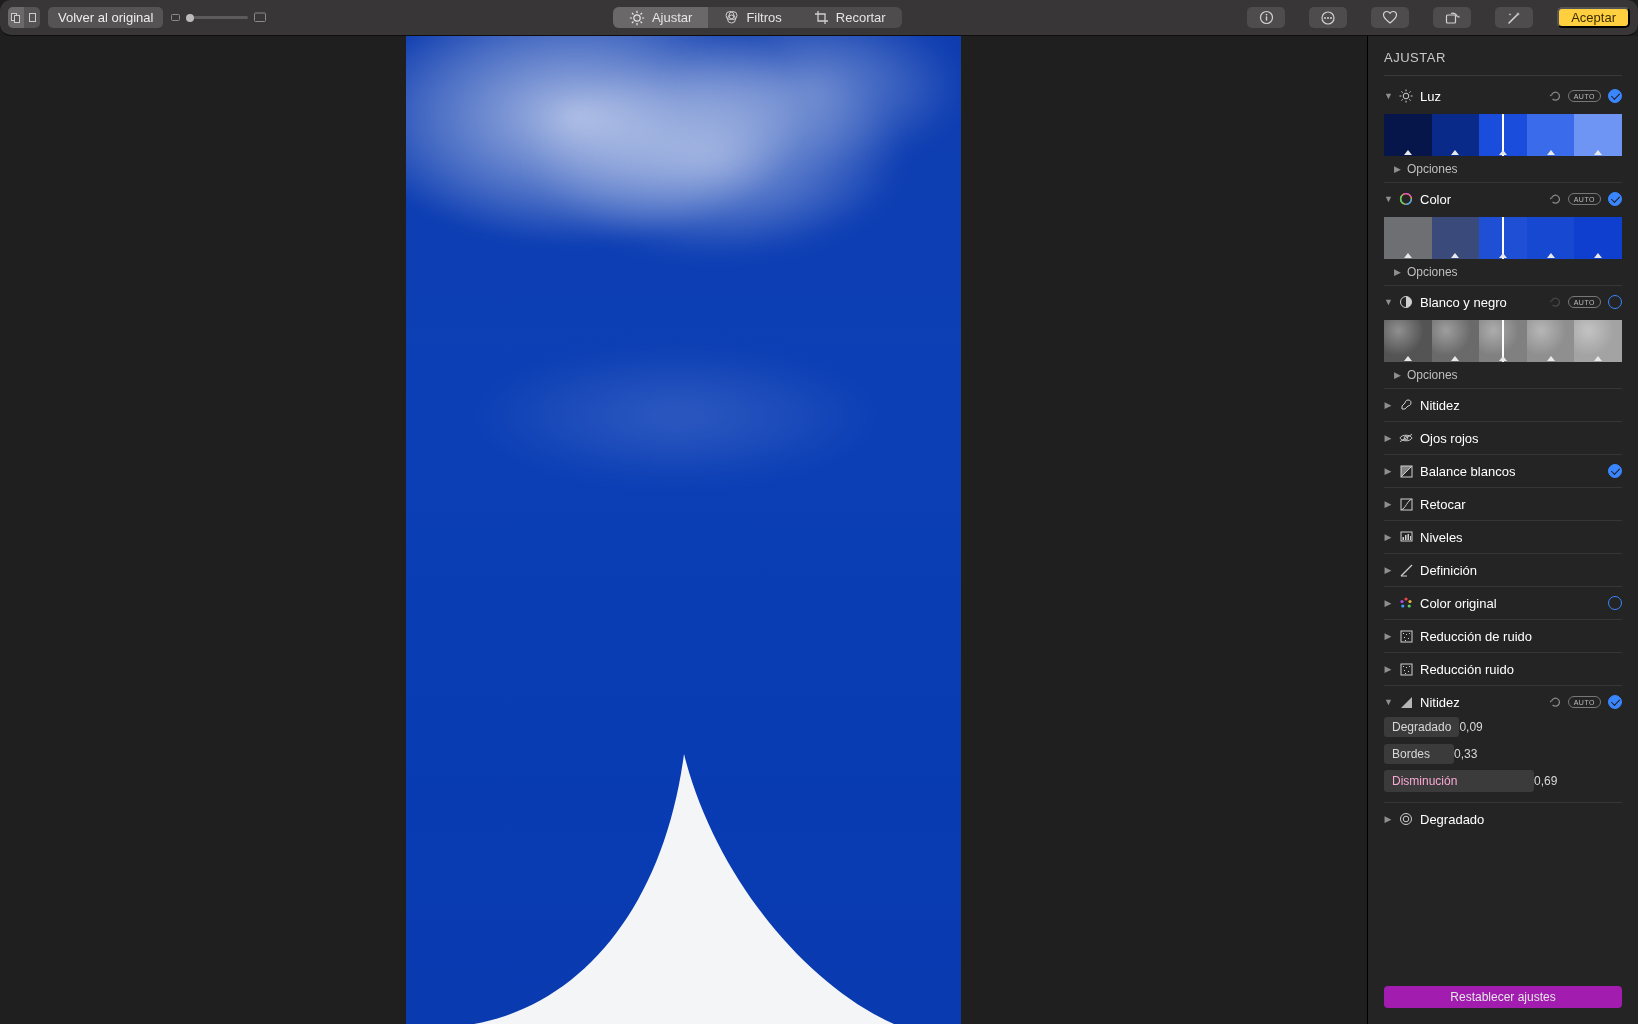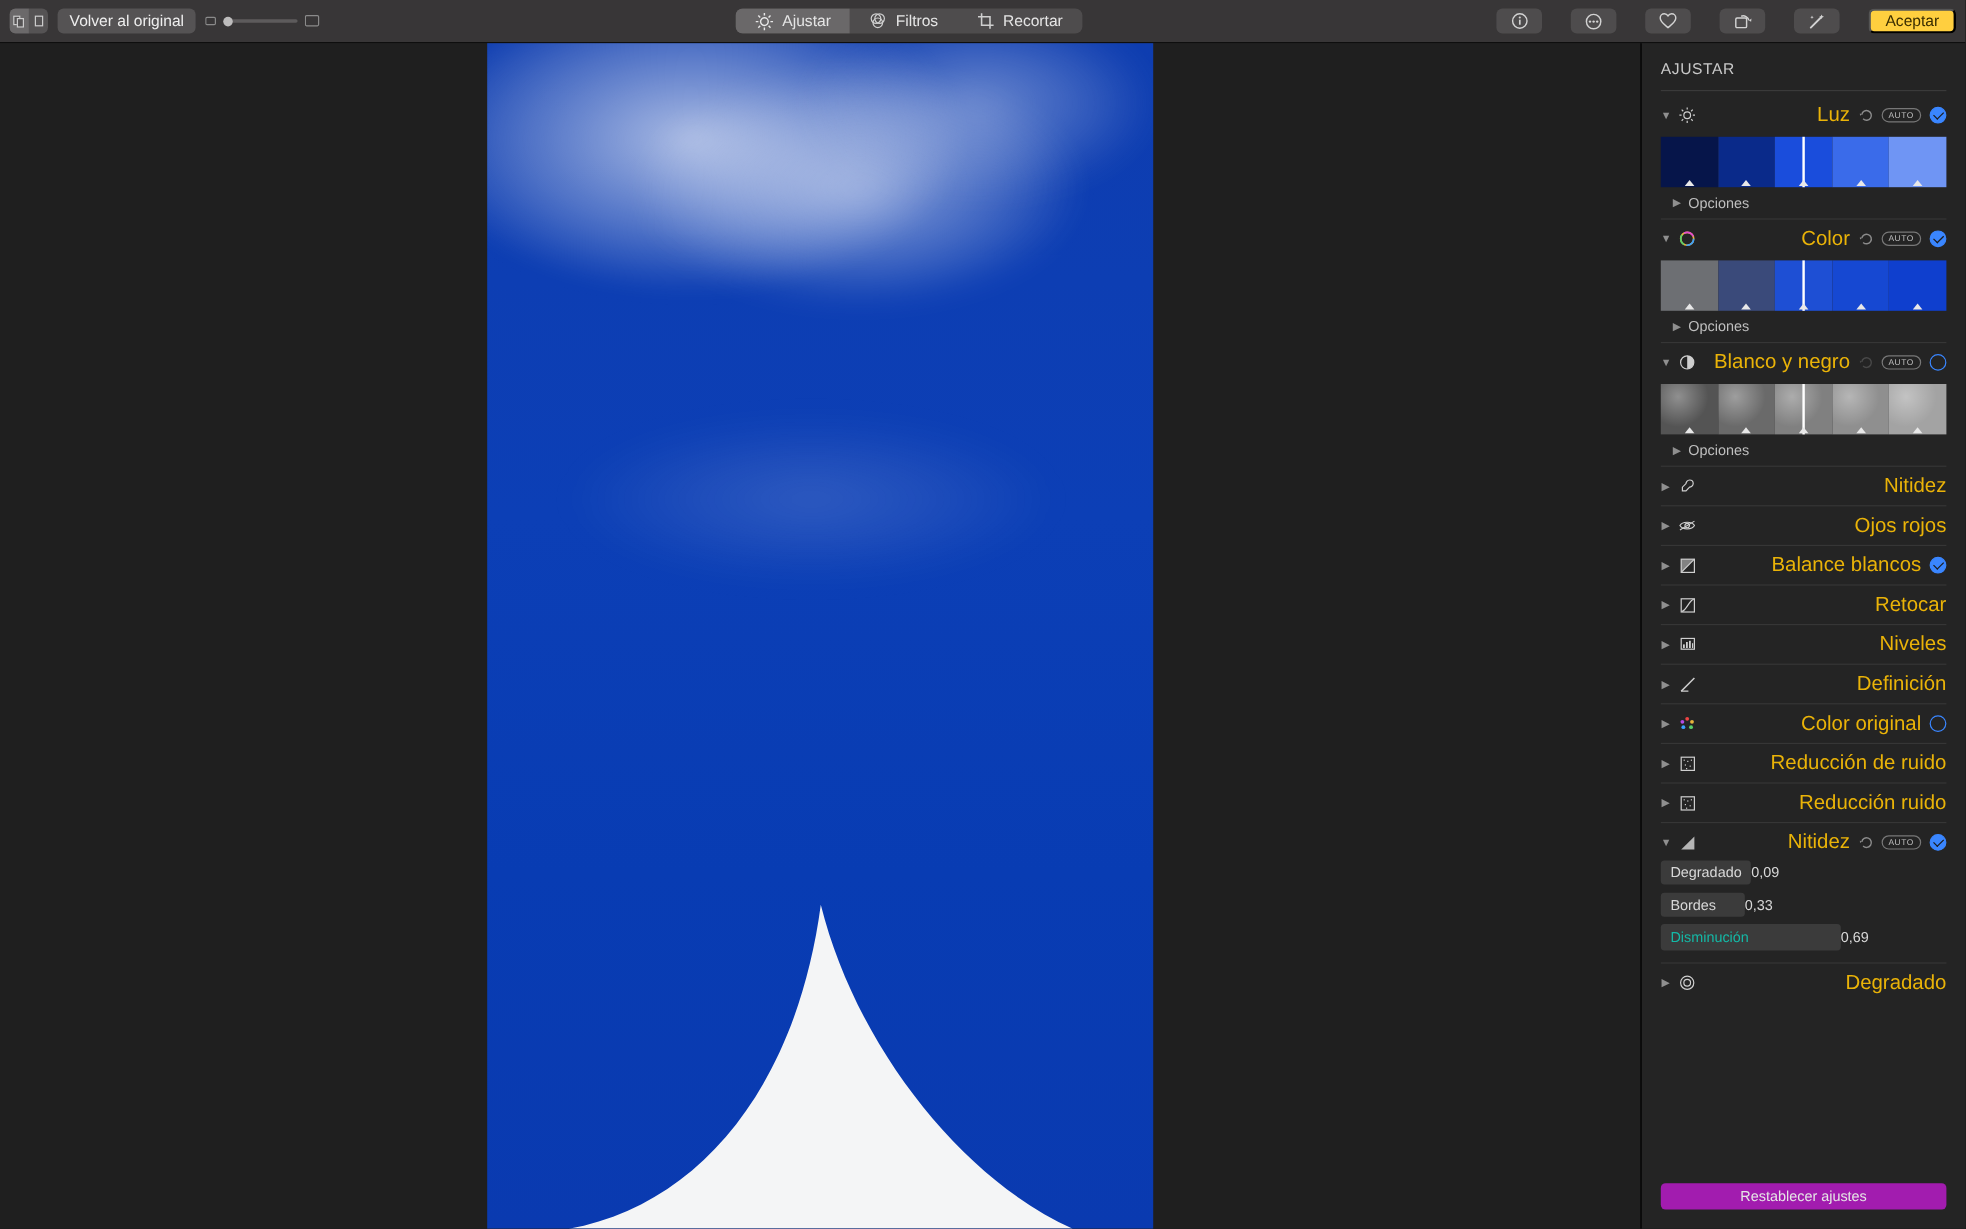--- a/index.html
+++ b/index.html
@@ -1,19 +1,19 @@
 <!DOCTYPE html>
 <html><head>
 <meta charset="utf-8">
 <style>
 * { margin: 0; padding: 0; box-sizing: border-box; font-family: -apple-system, "Helvetica Neue", Arial, sans-serif; -webkit-font-smoothing: antialiased; }
 html, body { width: 1638px; height: 1024px; background:#1e1e1e; color:#ddd; overflow:hidden; }
 
 
-.toolbar { height:36px; background:#383637; display:flex; align-items:center; padding:0 8px; border-bottom:1px solid #0e0e0e; }
+.toolbar { height:36px; background:#383637; display:flex; align-items:center; padding:0 8px; border-bottom:1px solid #0e0e0e;border-radius:11px; }
 .tb-left, .tb-center, .tb-right { display:flex; align-items:center; gap:8px; }
 .tb-left{flex:0 0 auto;}
 .tb-center{flex:1 1 auto; justify-content:center;}
 .tb-right{flex:0 0 auto;gap:24px;}
 
 .segbtn { display:flex; background:#555354; border-radius:5px; overflow:hidden; }
 .segbtn .seg { width:16px; height:21px; display:flex; align-items:center; justify-content:center; color:#ccc; font-size:10px;}
 .segbtn .seg.active{ background:#6b696a;}
 .seg .rect{ width:7px; height:9px; border:1px solid #ccc; }
 .seg .rects{ position:relative; width:10px; height:10px;}
@@ -53,36 +53,36 @@
 
 .sidebar{ width:270px; background:#242424; display:flex; flex-direction:column; }
 .side-head{ padding:14px 16px 10px; color:#c9c9c9; font-size:13px; letter-spacing:.5px; border-bottom:1px solid #3a3a3a; margin:0 16px 4px; padding-left:0; padding-right:0;}
 .side-body{ flex:1; overflow:hidden; padding:0 16px;}
 
 .sect{ border-bottom:1px solid #363636; padding:6px 0;}
 .sect.last{border-bottom:none;}
 .sect-head{ display:flex; align-items:center; gap:7px; height:20px;}
 .disc{ color:#8f8f8f; font-size:9px; width:8px; text-align:center;}
 .sicon{ width:14px; height:14px; display:flex; align-items:center; justify-content:center;}
-.sname{ flex:1; color:#eab308; font-size:17px;text-align:right;}
+.sname{ flex:1; color:#ffffff; font-size:13px;}
 .reset{ color:#8a8a8a; }
 .reset svg{display:block;}
 .auto{ font-size:7px; letter-spacing:.5px; color:#bdbdbd; border:1px solid #777; border-radius:8px; padding:1px 5px 0; line-height:9px;}
 .chk{ width:14px; height:14px; border-radius:50%; border:1.5px solid #3a86ff; display:flex; align-items:center; justify-content:center; }
 .chk.on{ background:#3a86ff; }
 .chk.on::after{ content:""; width:4px; height:7px; border:solid #1b1b1b; border-width:0 1.5px 1.5px 0; transform:rotate(45deg) translate(-0.5px,-0.5px); }
 
 .thumbs{ display:flex; gap:0; margin:8px 0 2px; height:42px;}
 .thumb{ flex:1; position:relative;}
 .thumb .tick{ position:absolute; bottom:1px; left:50%; transform:translateX(-50%); width:0; height:0; border-left:4px solid transparent; border-right:4px solid transparent; border-bottom:5px solid #e8e8e8;}
 .opts{ display:flex; align-items:center; gap:6px; color:#bfbfbf; font-size:12px; padding:4px 0 0 10px;}
 .opts .disc{width:auto;}
 
 .row{ display:flex; align-items:center; height:24px; margin:3px 0;}
-.row .label{ flex:0 0 150px; background:#3b3b3b; color:#14b8a6; font-size:12px; height:22px; display:flex; align-items:center; padding:0 8px; border-radius:3px;}
+.row .label{ flex:0 0 150px; background:#3b3b3b; color:#f9a8d4; font-size:12px; height:22px; display:flex; align-items:center; padding:0 8px; border-radius:3px;}
 .row .val{ flex:1; text-align:left; color:#d8d8d8; font-size:12px; padding-right:2px;}
 .row .labelshort{ flex:0 0 70px; background:#3b3b3b; color:#d8d8d8; font-size:12px; height:20px; display:flex; align-items:center; padding:0 8px; border-radius:3px;}
 
 .side-foot{ padding:12px 16px 16px;}
 .resetall{ width:100%; height:22px; background:#a21caf; color:#e6e6e6; font-size:12px; border:none; border-radius:4px;}
 
 
 .luz .thumb:nth-child(1){background:#06154a;}
 .luz .thumb:nth-child(2){background:#0a2a8a;}
 .luz .thumb:nth-child(3){background:#1a4ddc; position:relative;}

